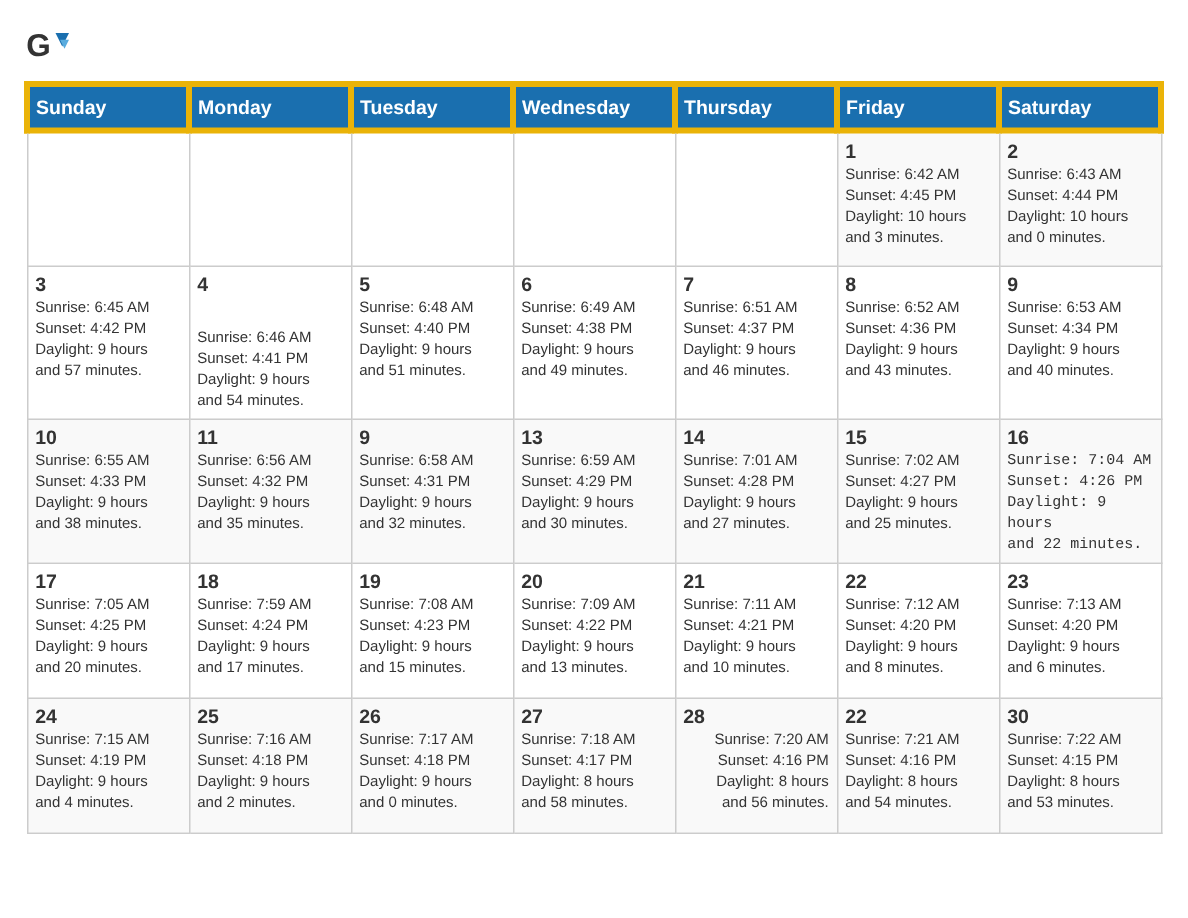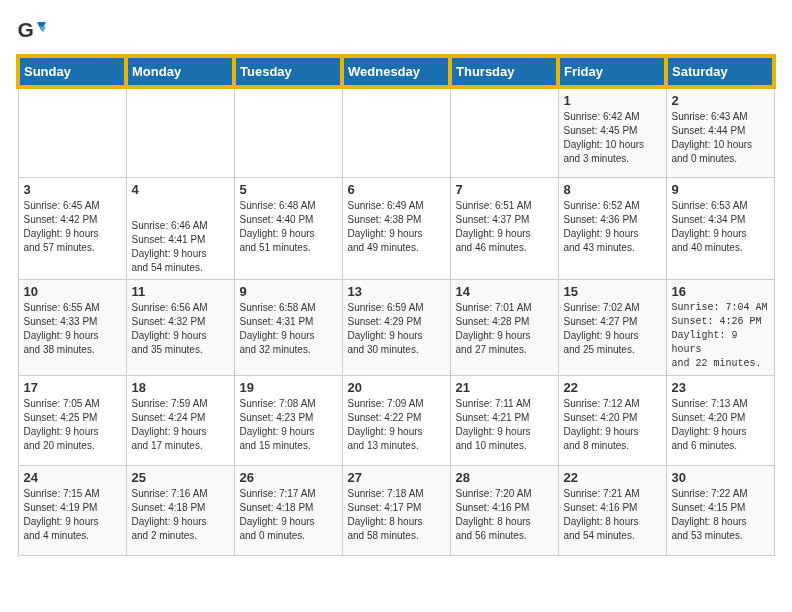--- a/index.html
+++ b/index.html
@@ -311,21 +311,21 @@
         </td>
         <td>
           <span class="day-num">27</span>
           <div class="day-info" style="white-space: pre-line;">Sunrise: 7:18 AM
 Sunset: 4:17 PM
 Daylight: 8 hours
 and 58 minutes.</div>
         </td>
         <td>
           <span class="day-num">28</span>
-          <div class="day-info" style="white-space: pre-line;">Sunrise: 7:20 AM
+          <div class="day-info" style="white-space: pre-line; text-align: right;">Sunrise: 7:20 AM
 Sunset: 4:16 PM
 Daylight: 8 hours
 and 56 minutes.</div>
         </td>
         <td>
           <span class="day-num">22</span>
           <div class="day-info" style="white-space: pre-line;">Sunrise: 7:21 AM
 Sunset: 4:16 PM
 Daylight: 8 hours
 and 54 minutes.</div>

